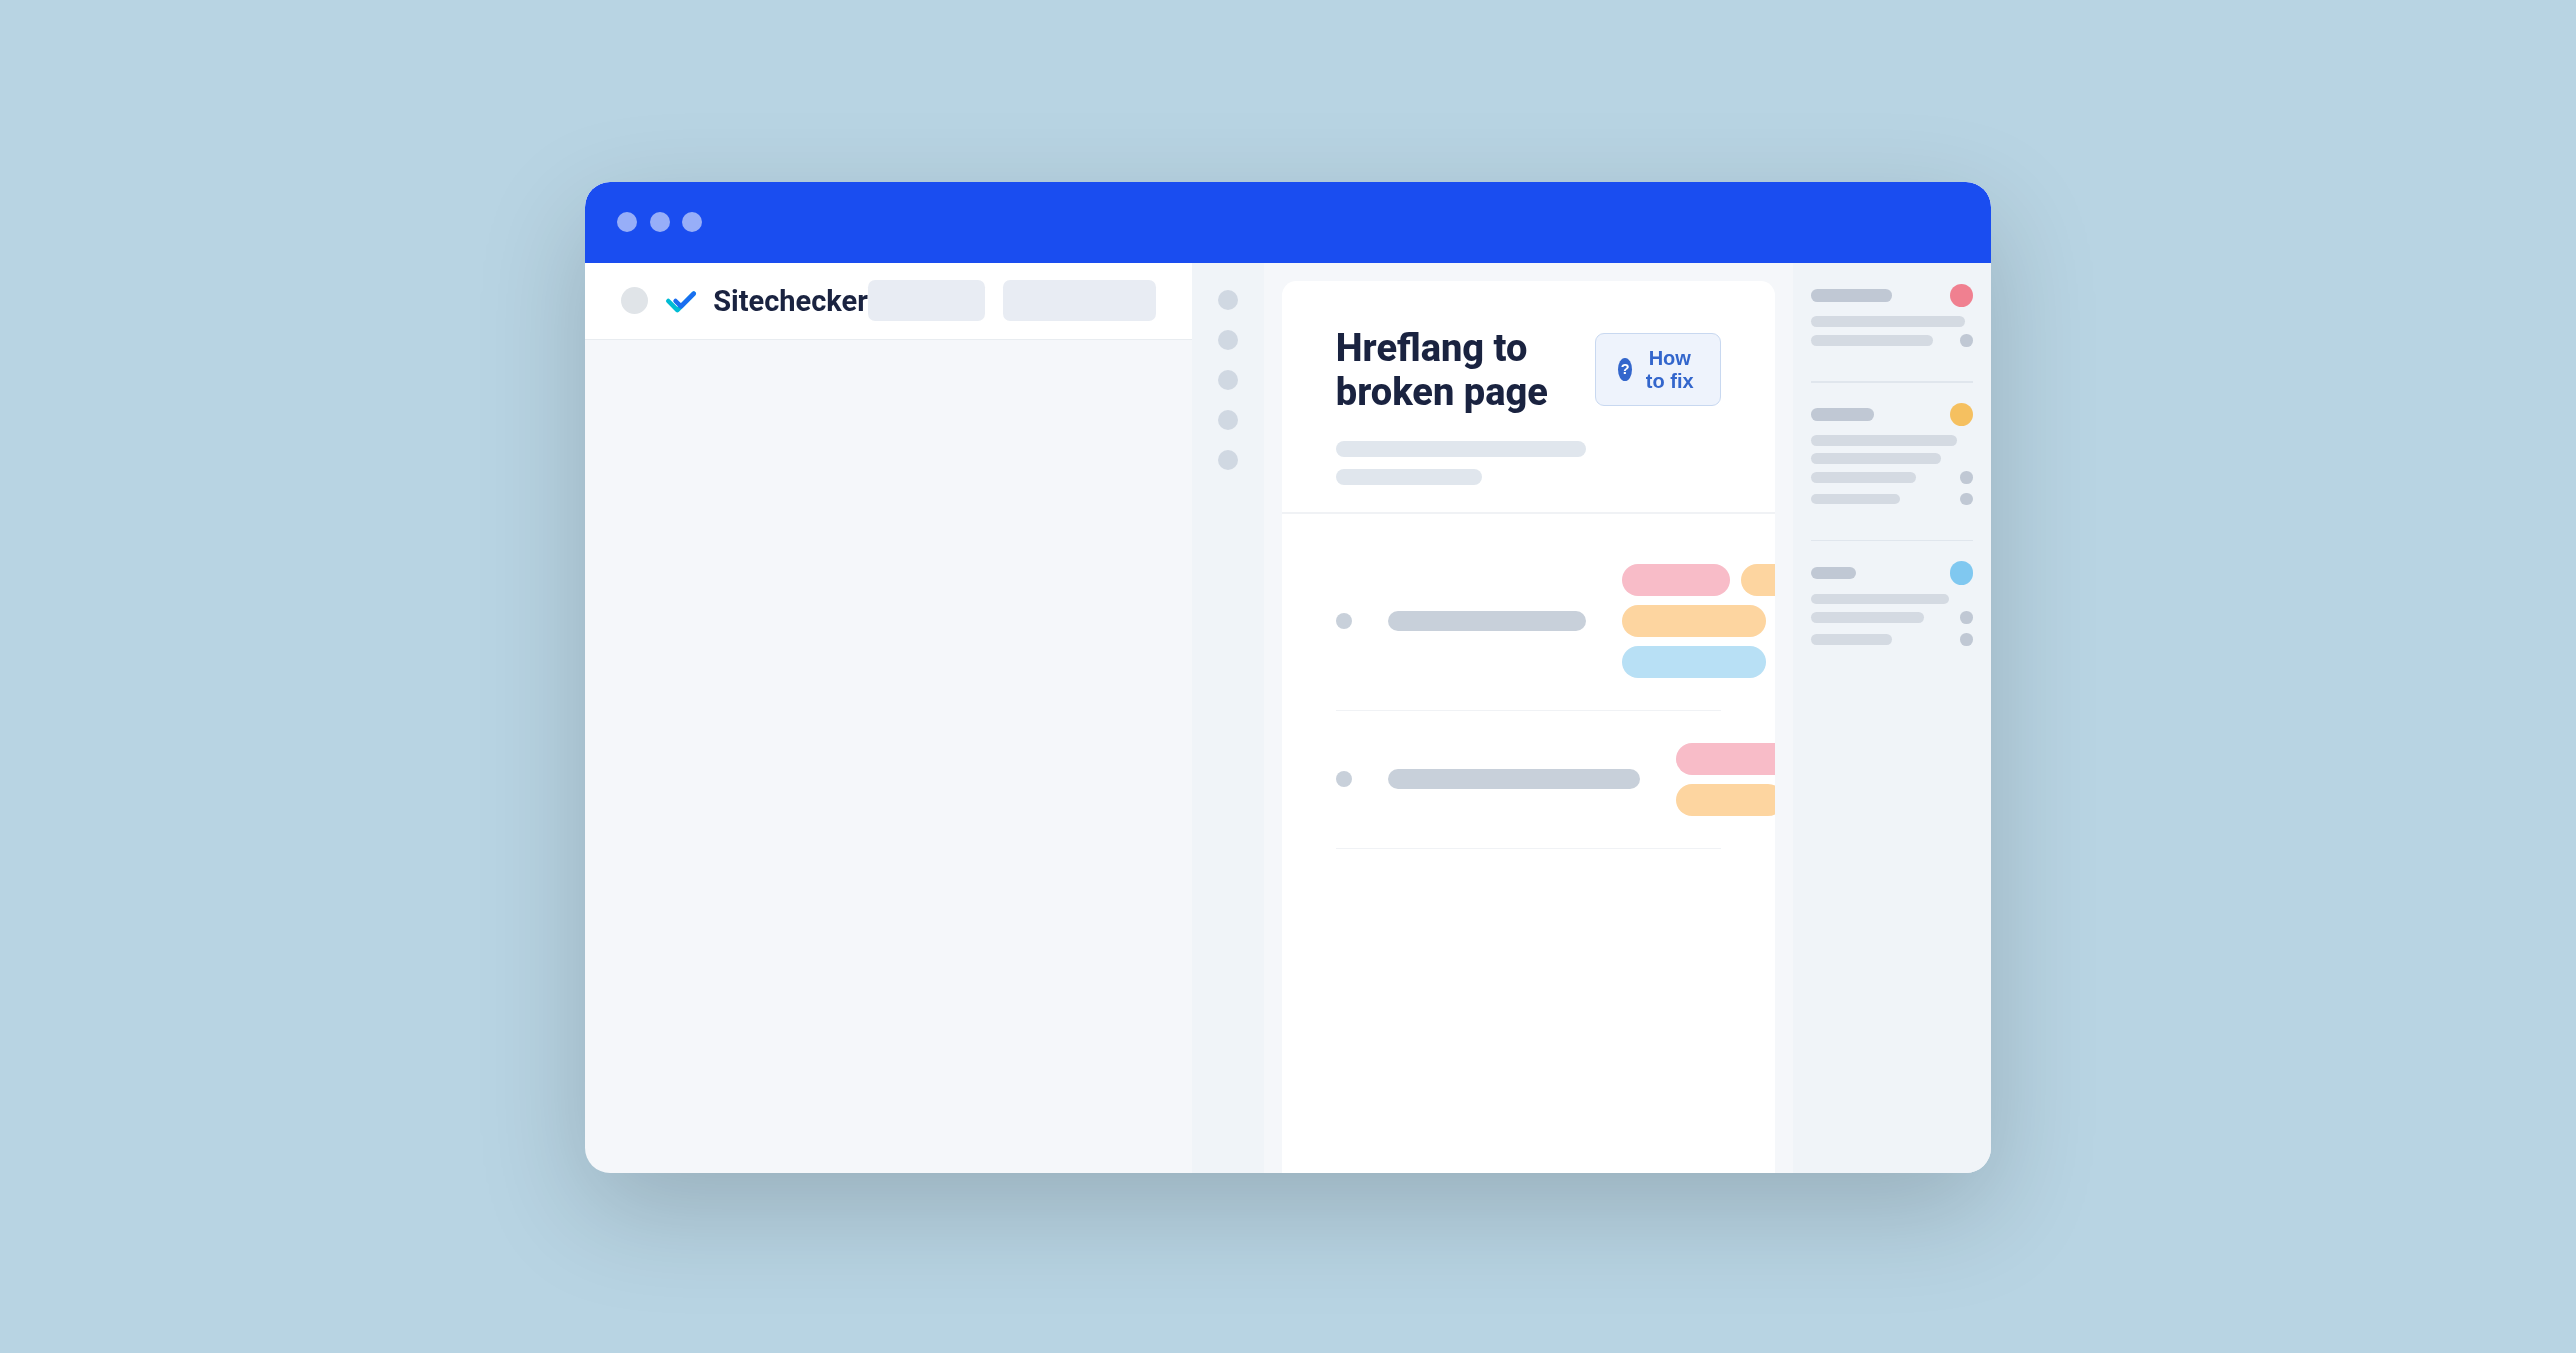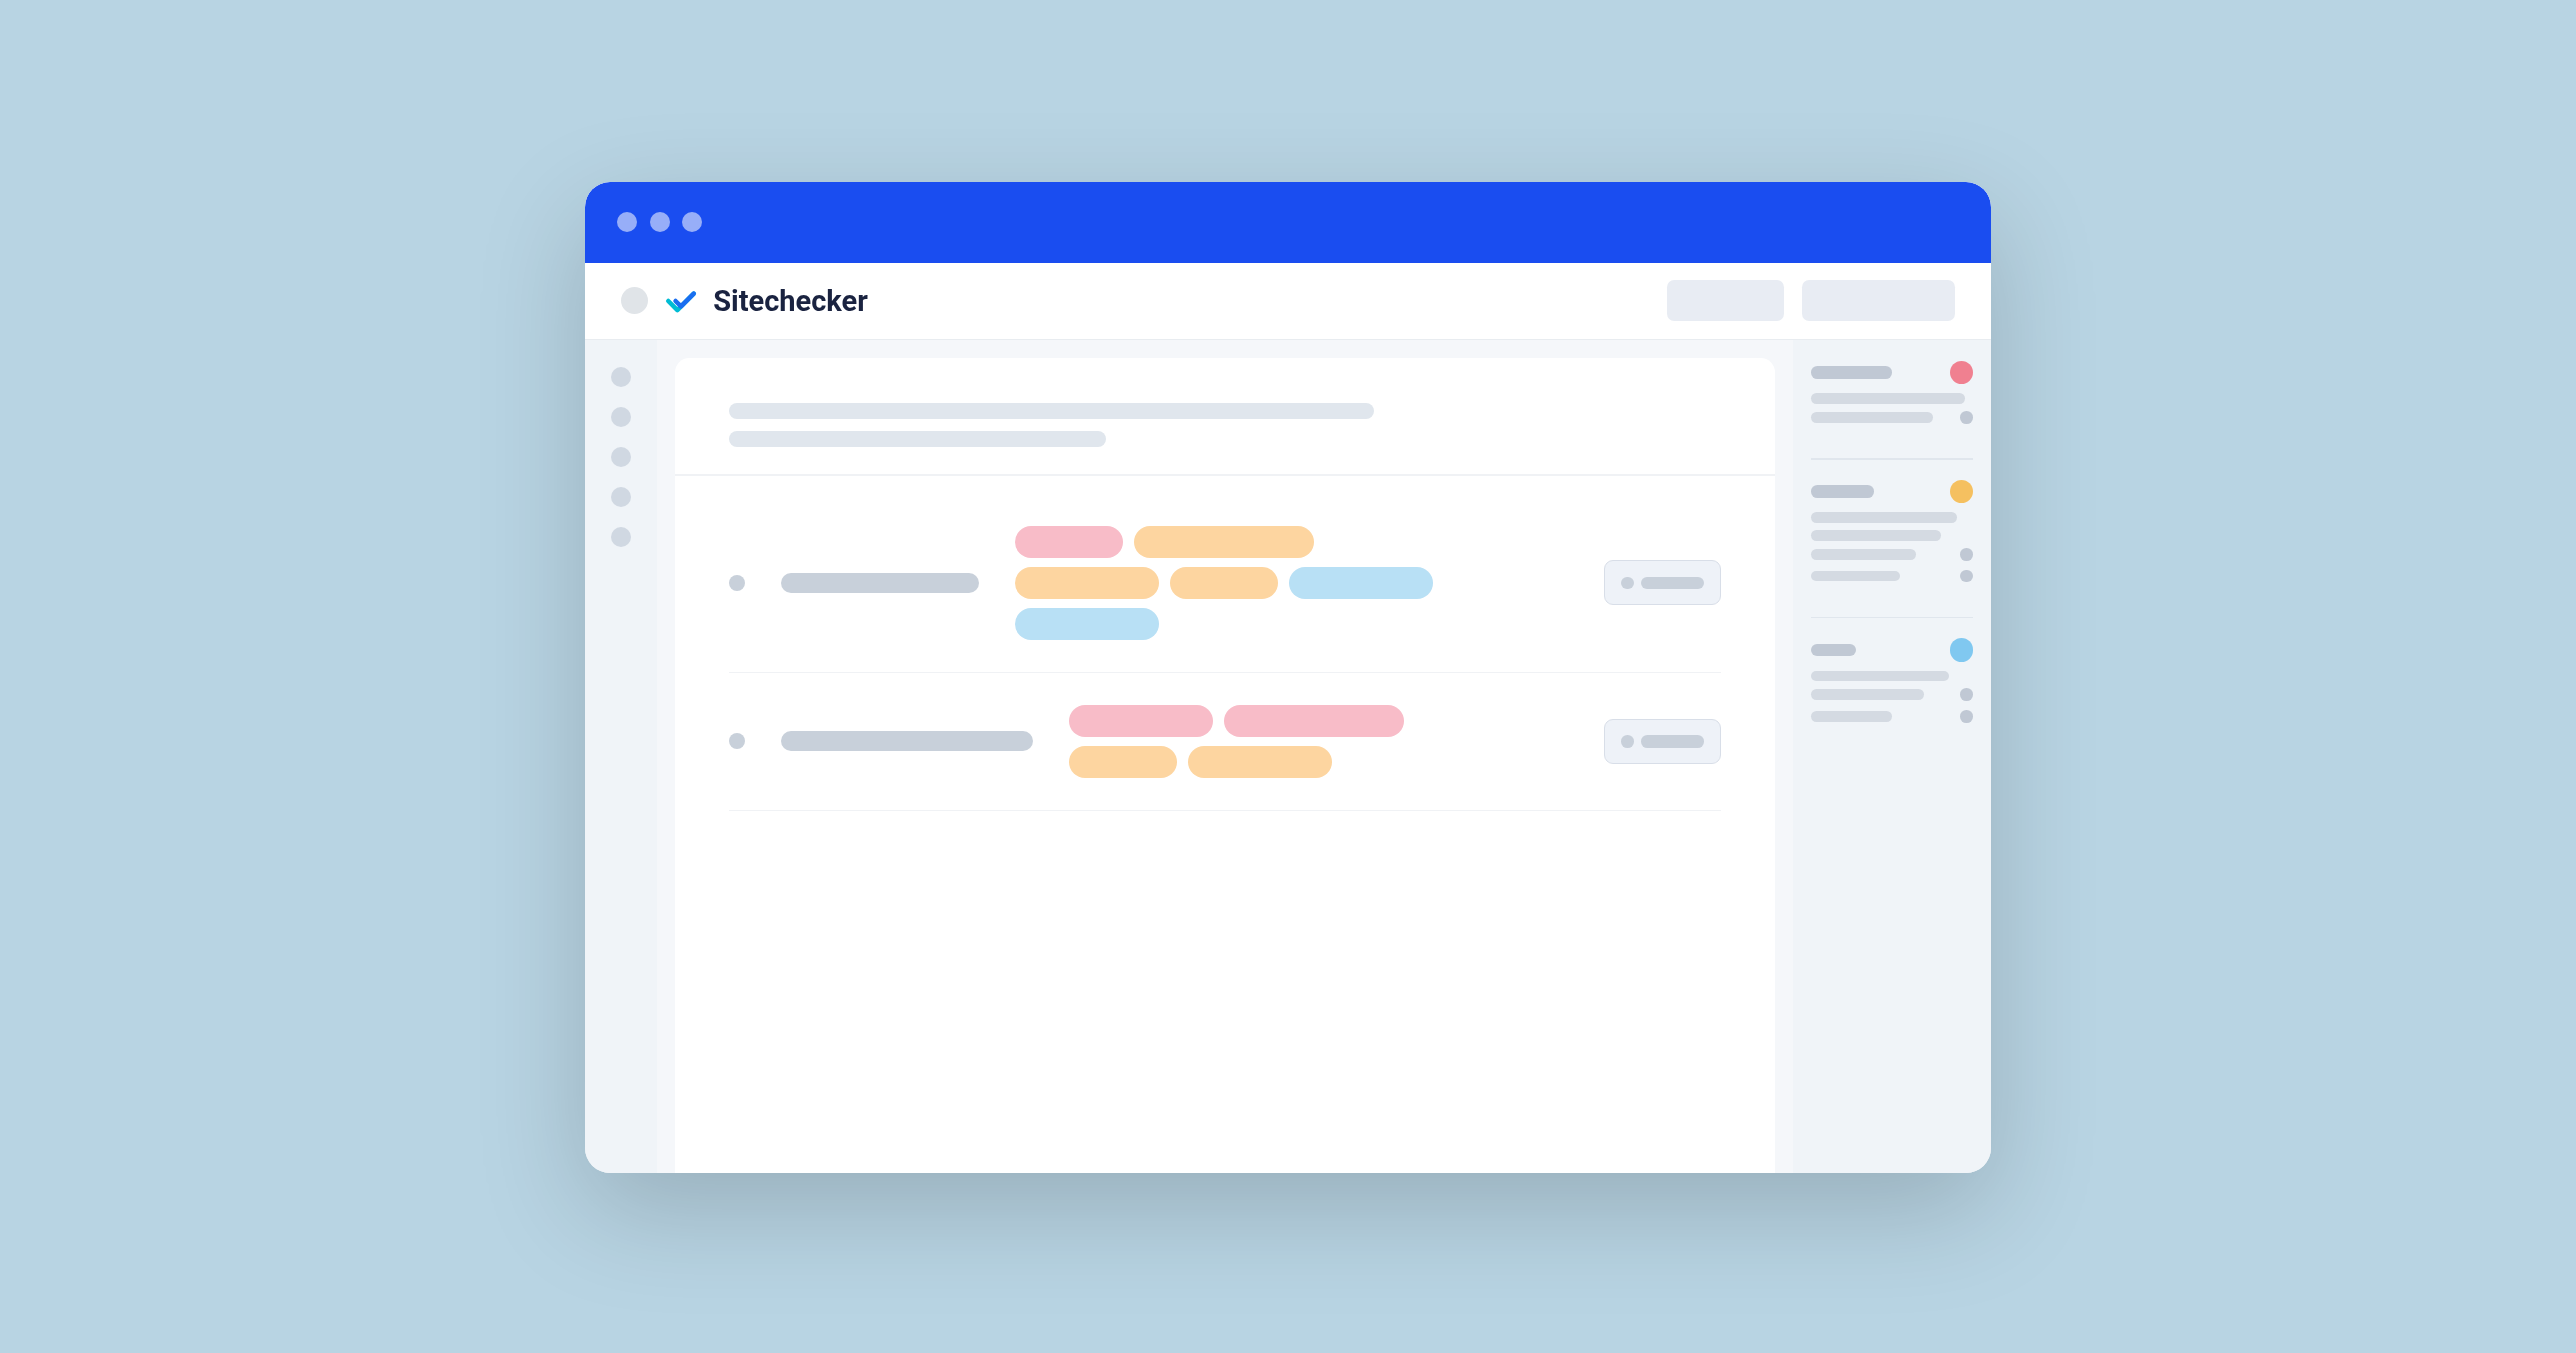--- a/index.html
+++ b/index.html
@@ -43,21 +43,20 @@
       height: 20px;
       border-radius: 50%;
       background: rgba(255,255,255,0.55);
     }
 
     
     .browser-inner {
       width: 100%;
       height: 100%;
       display: flex;
-      flex-direction: column;
     }
 
     .nav-bar-inner {
       background: #ffffff;
       border-bottom: 1.8px solid #e8ecf0;
       display: flex;
       align-items: center;
       padding: 0 36px;
       height: 77px;
       flex-shrink: 0;
@@ -383,20 +382,27 @@
       <div class="sidebar-left">
         <div class="sidebar-dot"></div>
         <div class="sidebar-dot"></div>
         <div class="sidebar-dot"></div>
         <div class="sidebar-dot"></div>
         <div class="sidebar-dot"></div>
       </div>
 
       <div class="center-content">
 
+        <div class="page-header">
+          <h1 class="page-title">Hreflang to broken page</h1>
+          <button class="how-to-fix-btn">
+            <div class="how-to-fix-icon">?</div>
+            <span>How to fix</span>
+          </button>
+        </div>
 
         <div class="desc-lines">
           <div class="desc-line desc-line-1"></div>
           <div class="desc-line desc-line-2"></div>
         </div>
 
         <div class="separator"></div>
 
         <div class="data-row">
           <div class="row-bullet"></div>

